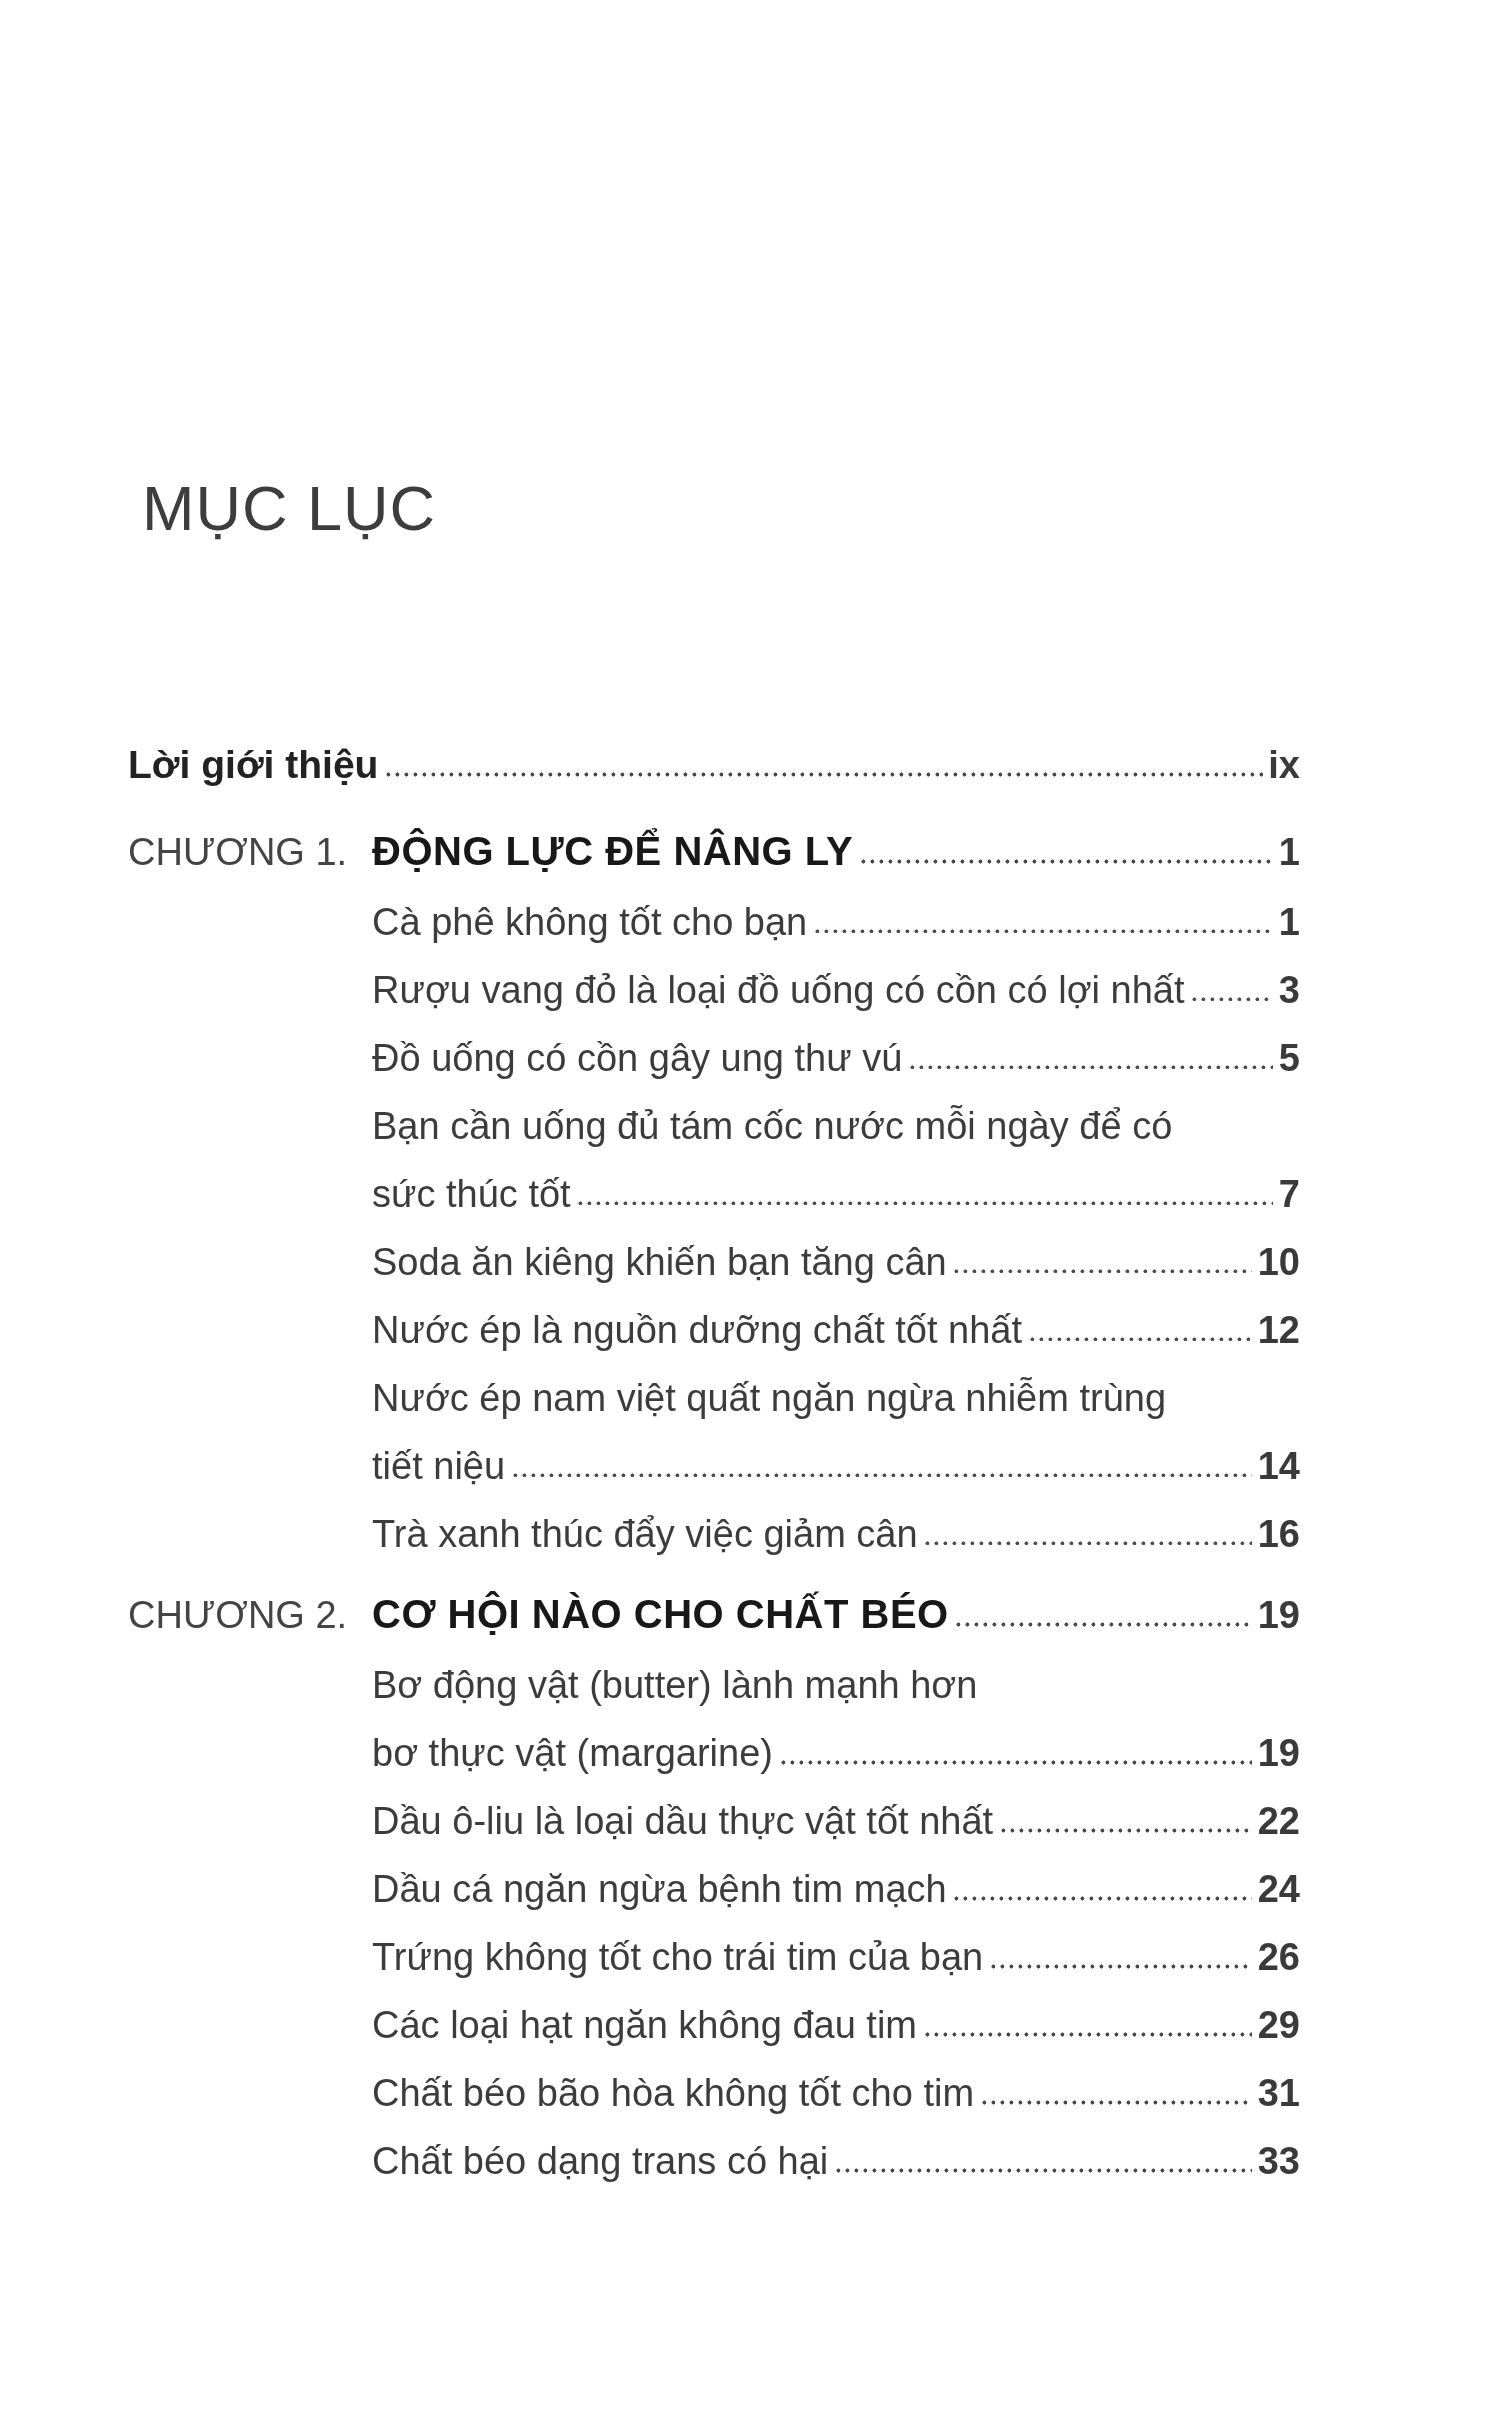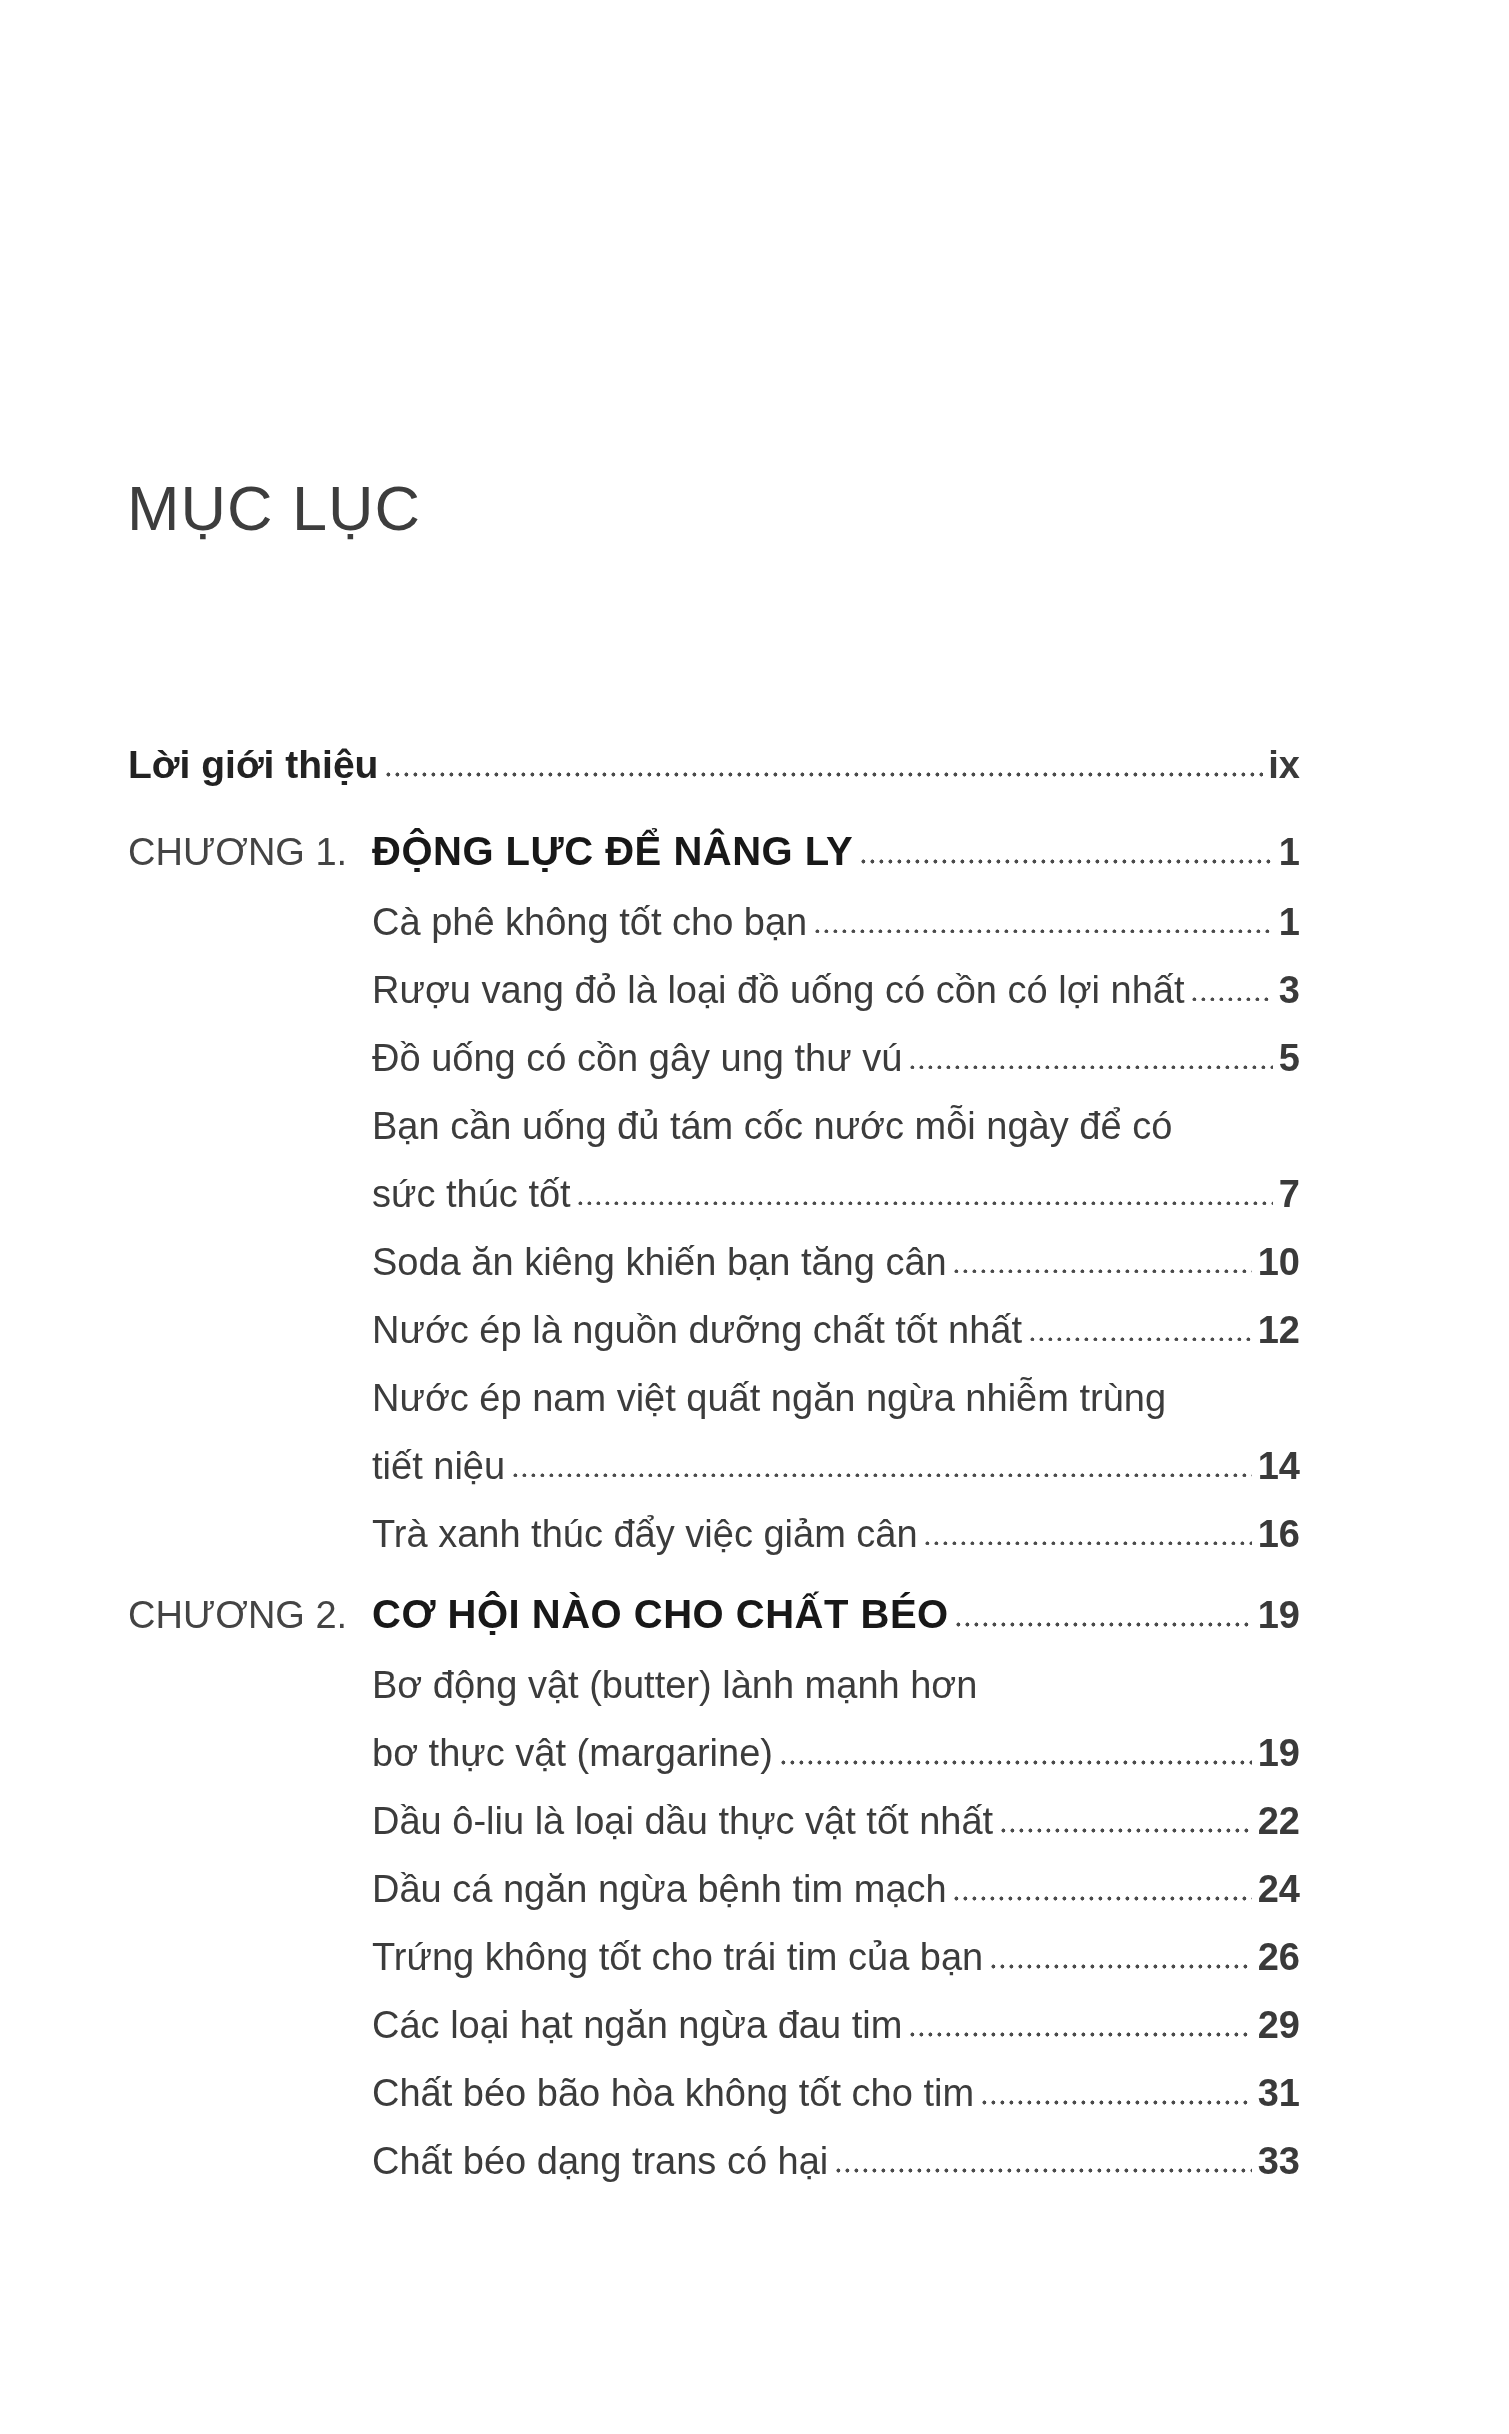--- a/index.html
+++ b/index.html
@@ -10,21 +10,21 @@
   body {
     width: 1509px;
     height: 2435px;
     position: relative;
     font-family: "Liberation Sans", sans-serif;
     color: #3c3c3c;
     overflow: hidden;
   }
   .page-title {
     position: absolute;
-    left: 127px;
+    left: 142px;
     top: 472px;
     font-size: 63px;
     font-weight: 400;
     color: #3d3d3d;
     letter-spacing: 1px;
     white-space: nowrap;
   }
   .toc {
     position: absolute;
     left: 128px;
@@ -186,21 +186,21 @@
     <span class="pagenum">24</span>
   </div>
 
   <div class="row entry">
     <span class="entry-text">Trứng không tốt cho trái tim của bạn</span>
     <span class="leader"></span>
     <span class="pagenum">26</span>
   </div>
 
   <div class="row entry">
-    <span class="entry-text">Các loại hạt ngăn ngừa đau tim</span>
+    <span class="entry-text">Các loại hạt ngăn không đau tim</span>
     <span class="leader"></span>
     <span class="pagenum">29</span>
   </div>
 
   <div class="row entry">
     <span class="entry-text">Chất béo bão hòa không tốt cho tim</span>
     <span class="leader"></span>
     <span class="pagenum">31</span>
   </div>
 

